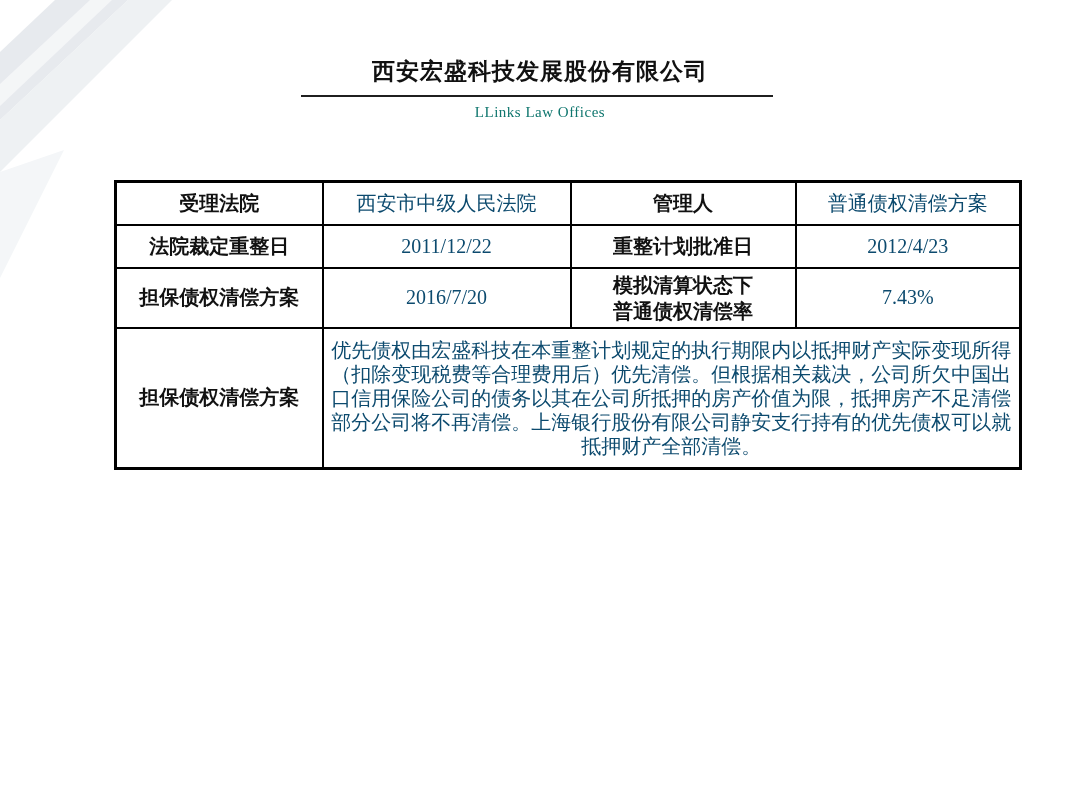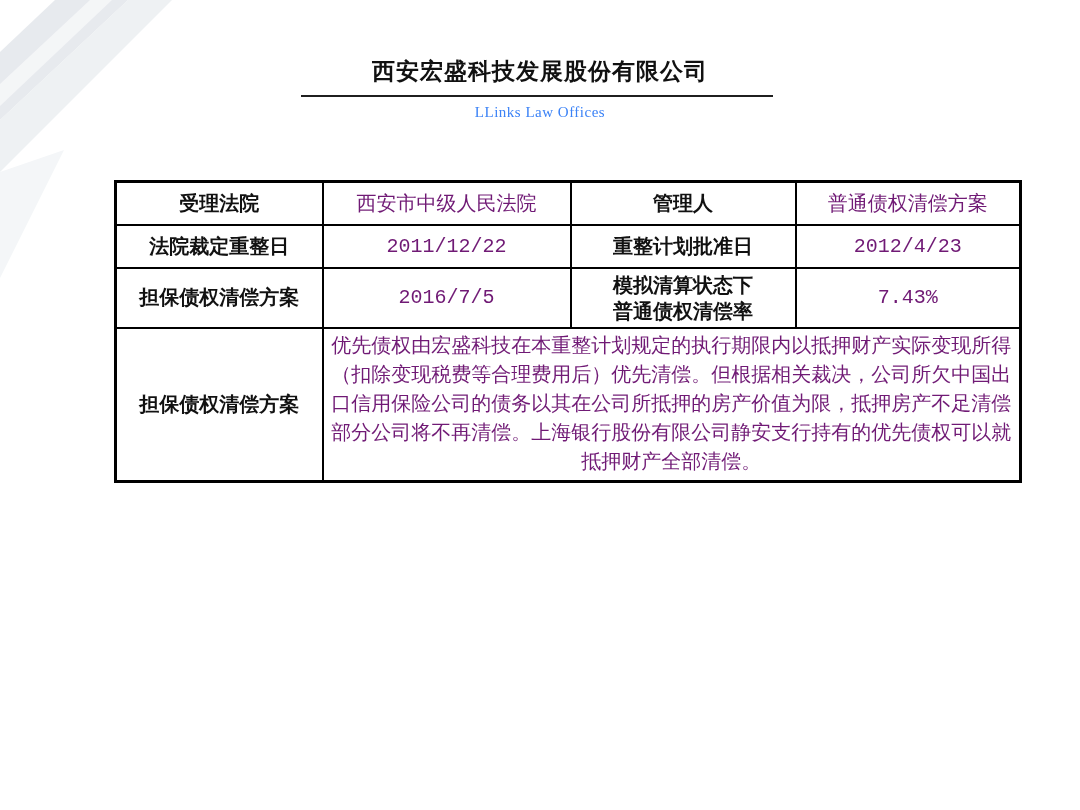--- a/index.html
+++ b/index.html
@@ -16,47 +16,47 @@
     position:absolute;top:56px;left:0;width:100%;
     text-align:center;font-size:23px;font-weight:bold;color:#111;
     letter-spacing:1px;
   }
   .title-rule{
     position:absolute;top:95px;left:301px;width:472px;height:2px;
     background:#1f1f1f;
   }
   .doc-subtitle{
     position:absolute;top:104px;left:0;width:100%;
-    text-align:center;font-size:15px;color:#3b82f6;letter-spacing:0.5px;
+    text-align:center;font-size:15px;color:#0f766e;letter-spacing:0.5px;
   }
   table.info{
     position:absolute;top:180px;left:88px;width:905px;
     border-collapse:collapse;table-layout:fixed;
     border:3px solid #000;
     margin-left:26px;
   }
   table.info th, table.info td{
     border:2px solid #000;
     font-size:20px;
     text-align:center;
     vertical-align:middle;
     padding:3px 6px;
     overflow:hidden;
   }
   table.info th{font-weight:bold;color:#111;}
-  table.info td{font-weight:normal;color:#701a75;font-family:Liberation Mono, monospace;}
+  table.info td{font-weight:normal;color:#0c4a6e;}
   td.left-text{
     text-align:left;
     padding:3px 4px 3px 9px;
     white-space:nowrap;
   }
   td.para-text{
     text-align:left;
     padding:8px 12px;
-    line-height:29px;
+    line-height:24px;
     white-space:normal;
   }
   td.center-text{text-align:center;}
   .two-line span{display:block;line-height:26px;}
 </style>
 </head>
 <body>
 
 <div class="page">
 
@@ -86,21 +86,21 @@
         <td>普通债权清偿方案</td>
       </tr>
       <tr style="height:43px;">
         <th>法院裁定重整日</th>
         <td>2011/12/22</td>
         <th>重整计划批准日</th>
         <td>2012/4/23</td>
       </tr>
       <tr style="height:58px;">
         <th>担保债权清偿方案</th>
-        <td>2016/7/5</td>
+        <td>2016/7/20</td>
         <th class="two-line">
           <span>模拟清算状态下</span>
           <span>普通债权清偿率</span>
         </th>
         <td>7.43%</td>
       </tr>
       <tr style="height:141px;">
         <th>担保债权清偿方案</th>
         <td class="para-text" colspan="3">优先债权由宏盛科技在本重整计划规定的执行期限内以抵押财产实际变现所得（扣除变现税费等合理费用后）优先清偿。但根据相关裁决，公司所欠中国出口信用保险公司的债务以其在公司所抵押的房产价值为限，抵押房产不足清偿部分公司将不再清偿。上海银行股份有限公司静安支行持有的优先债权可以就抵押财产全部清偿。</td>
       </tr>

